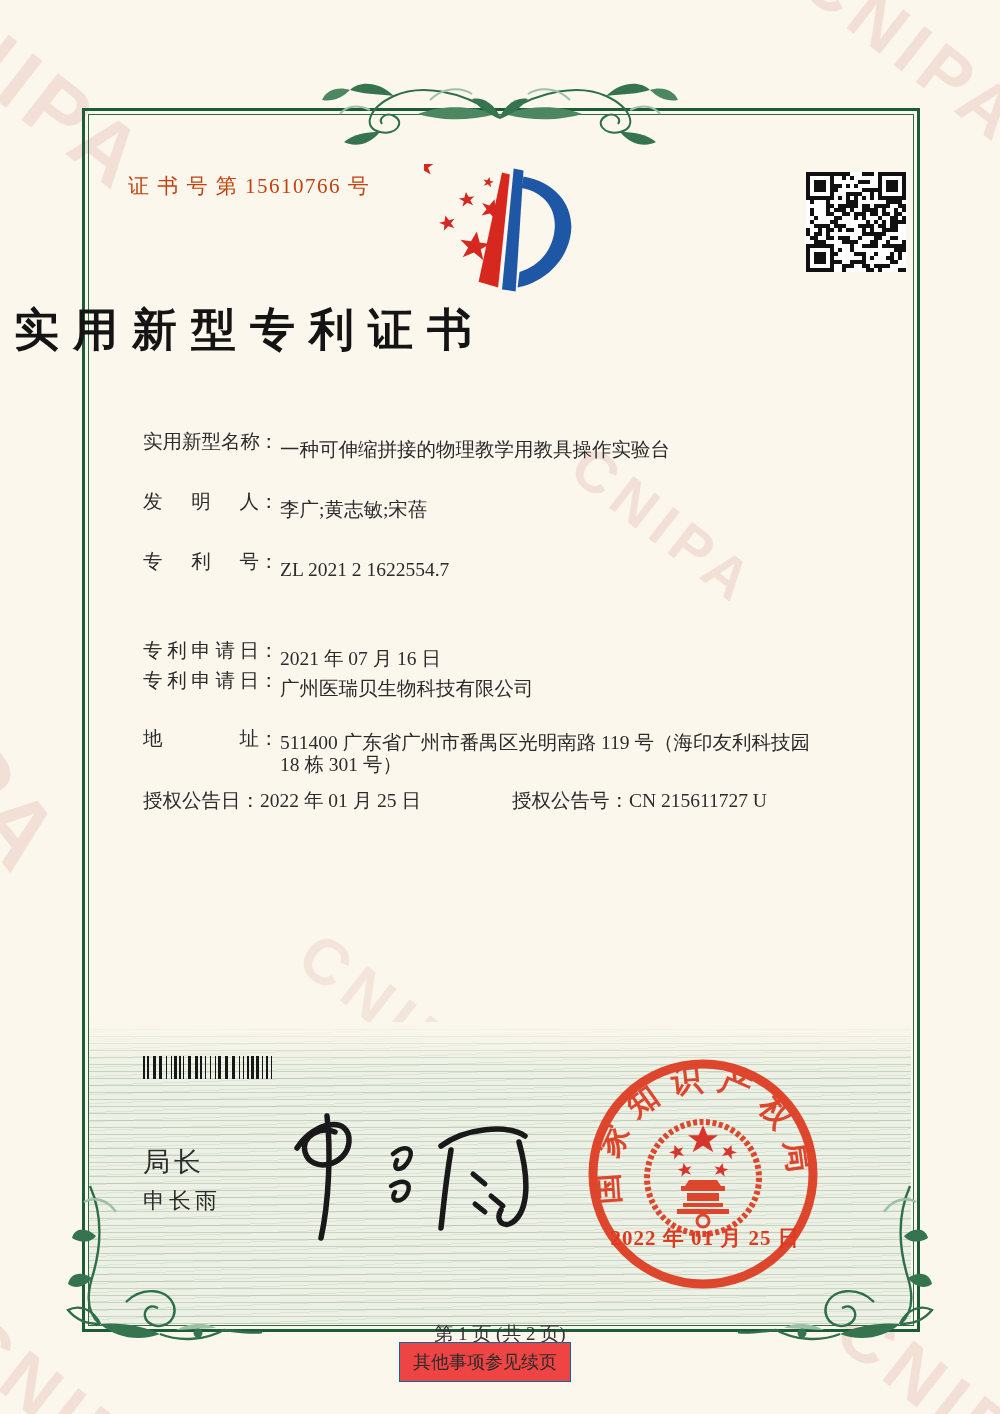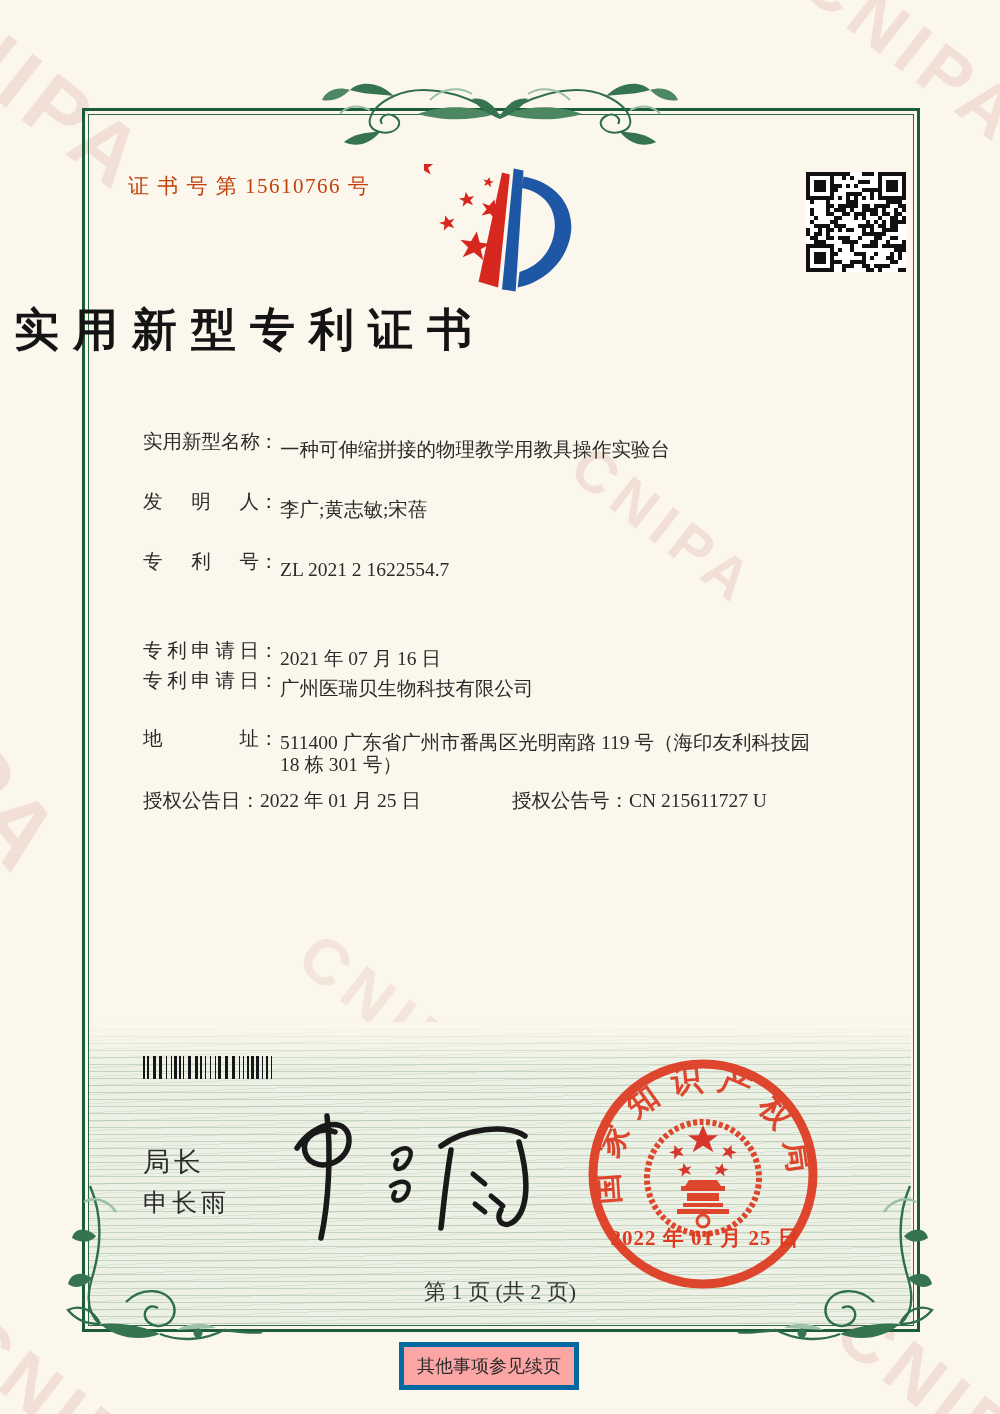--- a/index.html
+++ b/index.html
@@ -55,31 +55,31 @@
   .fvalue{display:inline-block;vertical-align:top;margin-top:8px;}
   .fvalue.wrap{white-space:normal;width:546px;line-height:22px;}
   .grant2{position:absolute;left:369px;top:0;}
   
   .body-text{position:absolute;left:143px;top:829px;width:724px;z-index:4;font-size:19.5px;line-height:31.5px;text-align:justify;}
   .body-text p{margin:0;text-indent:2em;}
   
   .barcode{position:absolute;left:143px;top:1056px;width:258px;height:23px;z-index:4;display:flex;align-items:stretch;overflow:hidden;}
   .barcode i{display:block;height:100%;}
   .signer-title{position:absolute;left:143px;top:1144px;z-index:4;font-size:27px;letter-spacing:4px;}
-  .signer-name{position:absolute;left:143px;top:1186px;z-index:4;font-size:25px;letter-spacing:4px;}
+  .signer-name{position:absolute;left:143px;top:1186px;z-index:4;font-size:22px;letter-spacing:4px;}
   .signature{position:absolute;left:255px;top:1102px;width:290px;height:145px;z-index:5;}
   .seal{position:absolute;left:585px;top:1056px;width:236px;height:236px;z-index:6;opacity:.93;}
   .seal-date{
     position:absolute;left:600px;top:1224px;width:210px;z-index:7;text-align:center;
     font-size:21px;color:#dd3a20;letter-spacing:1px;font-weight:bold;white-space:nowrap;
   }
-  .page-indicator{position:absolute;left:0;top:1277px;width:1000px;z-index:4;text-align:center;font-size:22px;color:#333;}
+  .page-indicator{position:absolute;left:0;top:1321px;width:1000px;z-index:4;text-align:center;font-size:19px;color:#333;}
   .note-box{
     position:absolute;left:399px;top:1342px;width:170px;height:38px;z-index:4;
-    background:#fca5a5;border:5px solid #0369a1;
+    background:#ef4444;border:1px solid #0369a1;
     text-align:center;line-height:38px;font-size:18px;color:#2b2b2b;
   }
 </style>
 </head>
 <body>
 
 <div class="wm" style="font-size:86px;left:-70px;top:-52px;transform:rotate(38deg);">CNIPA</div>
 <div class="wm" style="font-size:72px;left:836px;top:-64px;transform:rotate(38deg);">CNIPA</div>
 <div class="wm" style="font-size:58px;left:600px;top:432px;transform:rotate(38deg);">CNIPA</div>
 <div class="wm" style="font-size:96px;left:-118px;top:566px;transform:rotate(52deg);">CNIPA</div>

